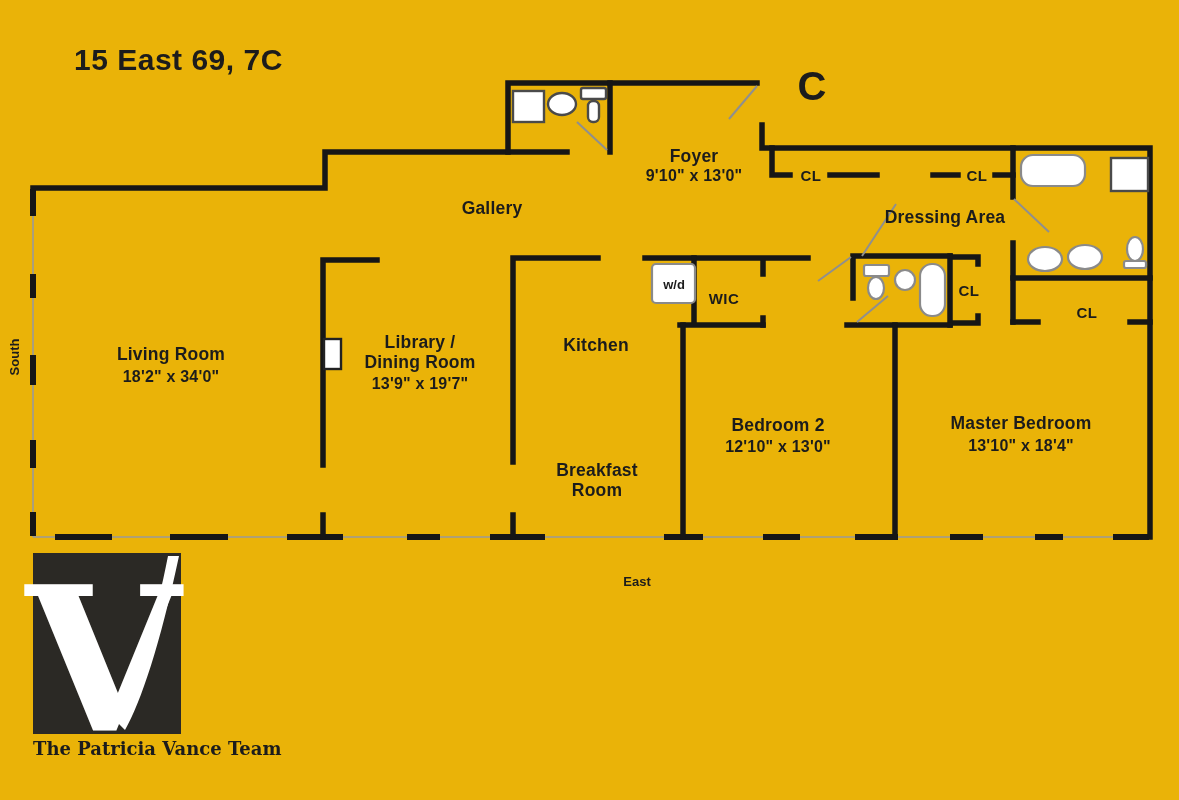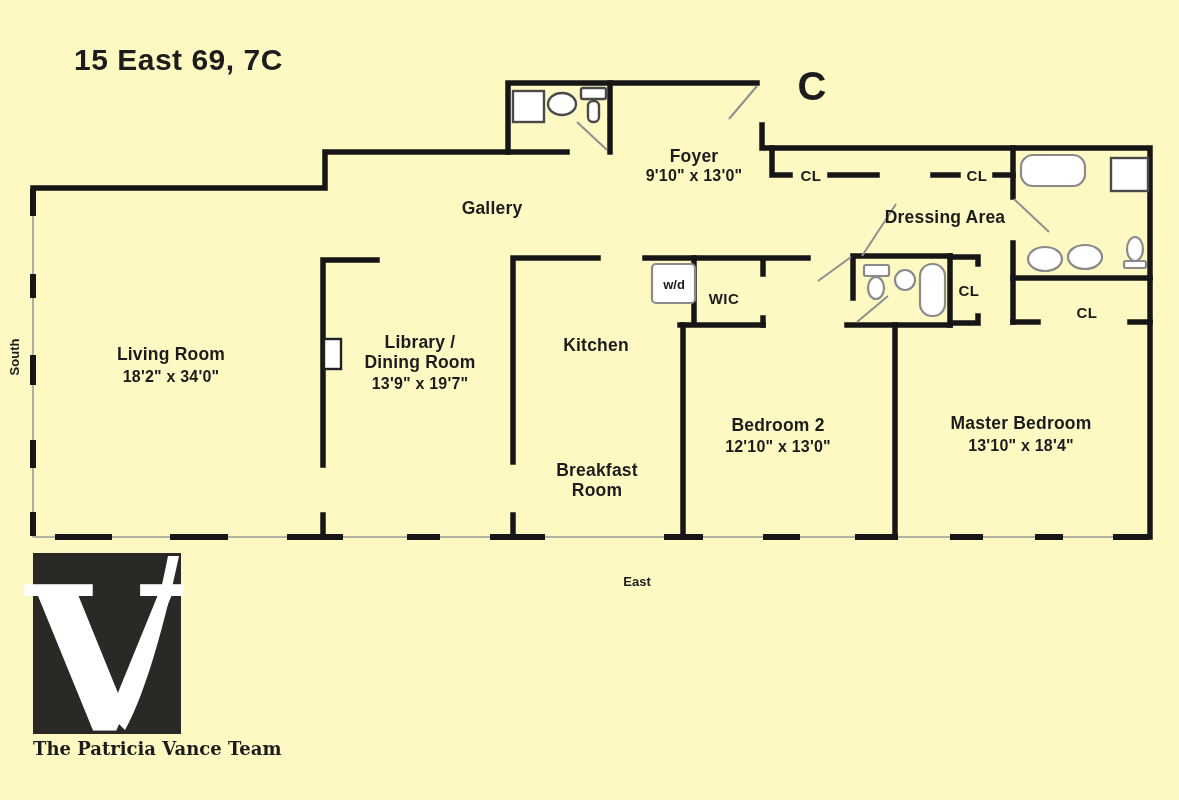--- a/index.html
+++ b/index.html
@@ -1,19 +1,19 @@
 <!DOCTYPE html>
 <html><head>
 <meta charset="utf-8">
 <style>
   html,body{margin:0;padding:0;background:#ffffff;}
   .canvas{
     position:relative;
     width:1179px;height:800px;
-    background:#fef9c3;
+    background:#eab308;
     font-family:"Liberation Sans", sans-serif;
     overflow:hidden;
   }
   svg{display:block;}
   
   .wall{stroke:#161616;stroke-width:5.5;fill:none;stroke-linecap:square;}
   .window-line{stroke:#9a9a9a;stroke-width:1.6;fill:none;}
   .window-dash{stroke:#161616;stroke-width:6;fill:none;stroke-linecap:butt;}
   .door{stroke:#8f8f8f;stroke-width:2;fill:none;}
   .leader{stroke:#8f8f8f;stroke-width:2;fill:none;}

